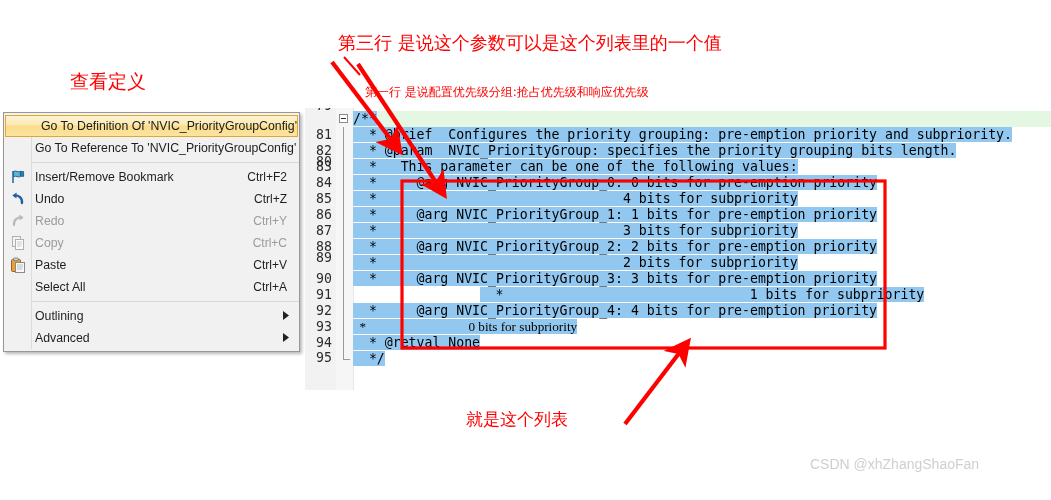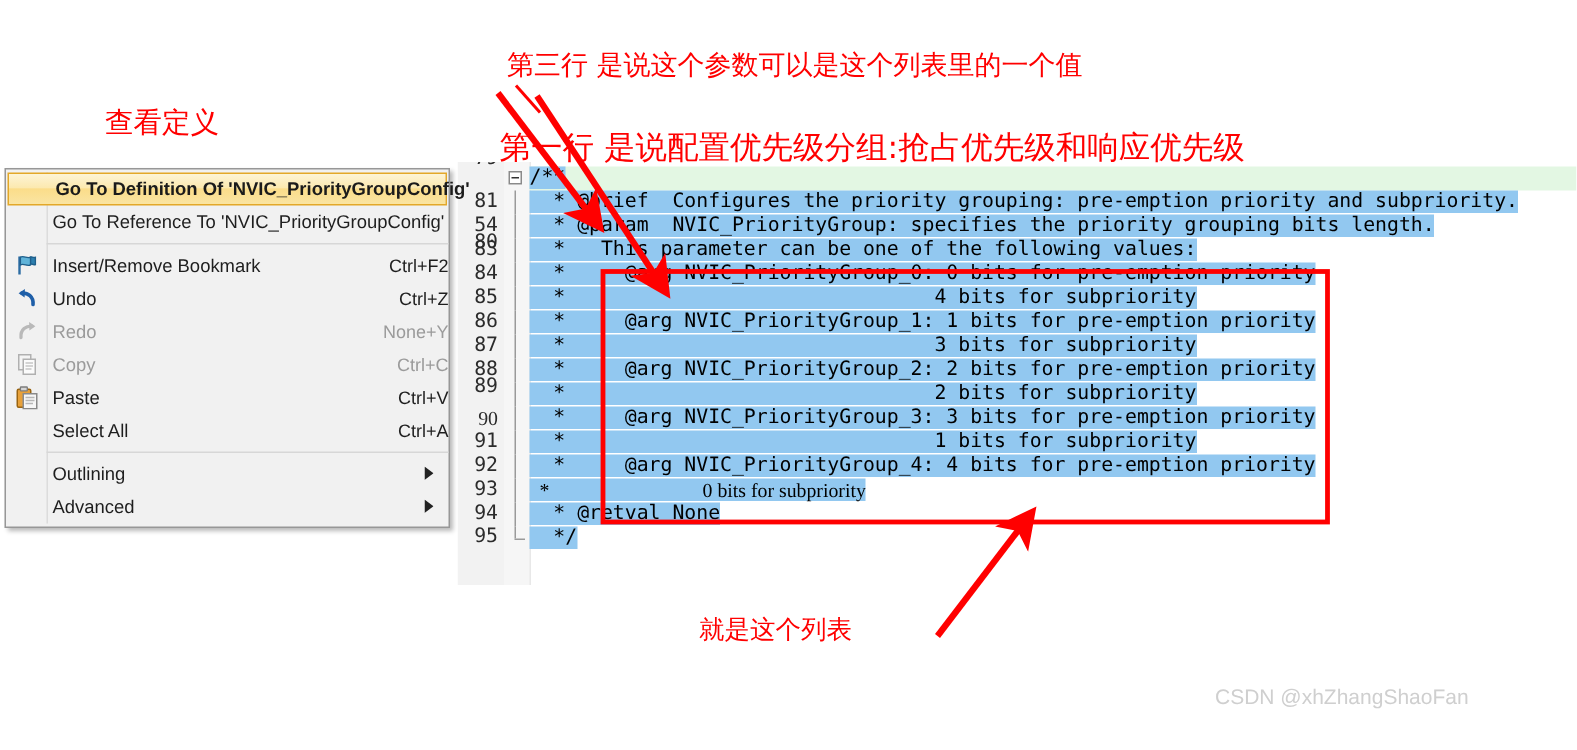--- a/index.html
+++ b/index.html
@@ -15,21 +15,21 @@
   
   .anno{
     position:absolute;
     color:#ff0000;
     font-family:"DejaVu Sans","Liberation Sans",sans-serif;
     white-space:nowrap;
     font-weight:400;
   }
   #anno-view-def{left:24px;top:69px;font-size:19px;margin-left:46px;}
   #anno-line3{left:338px;top:31px;font-size:18px;}
-  #anno-line1{left:333px;top:84px;font-size:21px;}
+  #anno-line1{left:365px;top:84px;font-size:12px;}
   #anno-list{left:466px;top:408px;font-size:17px;}
 
   
   #overlay{position:absolute;left:0;top:0;width:1051px;height:500px;pointer-events:none;}
 
   
   #ctx-menu{
     position:absolute;left:3px;top:112px;width:295px;
     background:#f1f1f1;
     border:1px solid #979797;
@@ -44,30 +44,30 @@
     display:flex;
     align-items:center;
     padding-left:0px;
     box-sizing:border-box;
   }
   .mi .gut{
     width:27px;min-width:27px;height:100%;
     display:flex;align-items:center;justify-content:center;
   }
   .mi .lbl{flex:1;padding-left:4px;white-space:nowrap;}
-  .mi .acc{white-space:nowrap;font-size:12px;}
+  .mi .acc{padding-right:12px;white-space:nowrap;font-size:12px;}
   .mi.disabled .lbl,.mi.disabled .acc{color:#9b9b9b;}
   .mi .sub{padding-right:10px;font-size:9px;color:#222;}
   .mi.hl{
     background:linear-gradient(to bottom,#fdf4d6 0%,#fce9b0 45%,#fbdd8a 50%,#fae4a2 100%);
     border:1px solid #e3a829;
     margin:0 1px;
     height:22px;
   }
-  .mi.hl .lbl{font-weight:700;color:#1b1b1b;}
+  .mi.hl .lbl{font-weight:400;color:#1b1b1b;text-align:right;}
   #ctx-menu .body{position:relative;}
   .sep{height:1px;background:#d7d7d7;margin:3px 0 3px 27px;}
   .menu-left-col{
     position:absolute;left:0;top:2px;width:27px;bottom:2px;
     background:#f1f1f1;border-right:1px solid #dcdcdc;
   }
   .ico{width:16px;height:16px;display:block;}
 
   
   #editor{
@@ -120,29 +120,29 @@
 </head>
 <body>
 
 <div id="stage">
 
   <div id="editor">
     <div id="gutter">
         <div class="gl" style="top: -10px;">79</div>
         <div class="gl" style="top: 3px; margin-top: 43px;">80</div>
         <div class="gl" style="top: 19px;">81</div>
-        <div class="gl" style="top: 35px;">54</div>
+        <div class="gl" style="top: 35px;">82</div>
         <div class="gl" style="top: 51px;">83</div>
         <div class="gl" style="top: 67px;">84</div>
         <div class="gl" style="top: 83px;">85</div>
         <div class="gl" style="top: 99px;">86</div>
         <div class="gl" style="top: 115px;">87</div>
         <div class="gl" style="top: 131px;">88</div>
         <div class="gl" style="top: 142px; margin-left: 20px;">89</div>
-        <div class="gl" style="top: 163px; font-family: Liberation Serif, serif;">90</div>
+        <div class="gl" style="top: 163px;">90</div>
         <div class="gl" style="top: 179px;">91</div>
         <div class="gl" style="top: 195px;">92</div>
         <div class="gl" style="top: 211px;">93</div>
         <div class="gl" style="top: 227px;">94</div>
         <div class="gl" style="top: 242px;">95</div>
       </div>
     <div id="foldcol">
         <div class="fold-box" style="top: 6px;"></div>
         <div class="fold-line" style="top: 19px; height: 16px;"></div>
         <div class="fold-line" style="top: 35px; height: 16px;"></div>
@@ -166,21 +166,21 @@
         <div class="ln codetxt" style="top: 19px;"><span class="sel">  * @brief  Configures the priority grouping: pre-emption priority and subpriority.</span></div>
         <div class="ln codetxt" style="top: 35px;"><span class="sel">  * @param  NVIC_PriorityGroup: specifies the priority grouping bits length.</span></div>
         <div class="ln codetxt" style="top: 51px;"><span class="sel">  *   This parameter can be one of the following values:</span></div>
         <div class="ln codetxt" style="top: 67px;"><span class="sel">  *     @arg NVIC_PriorityGroup_0: 0 bits for pre-emption priority</span></div>
         <div class="ln codetxt" style="top: 83px;"><span class="sel">  *                               4 bits for subpriority</span></div>
         <div class="ln codetxt" style="top: 99px;"><span class="sel">  *     @arg NVIC_PriorityGroup_1: 1 bits for pre-emption priority</span></div>
         <div class="ln codetxt" style="top: 115px;"><span class="sel">  *                               3 bits for subpriority</span></div>
         <div class="ln codetxt" style="top: 131px;"><span class="sel">  *     @arg NVIC_PriorityGroup_2: 2 bits for pre-emption priority</span></div>
         <div class="ln codetxt" style="top: 147px;"><span class="sel">  *                               2 bits for subpriority</span></div>
         <div class="ln codetxt" style="top: 163px;"><span class="sel">  *     @arg NVIC_PriorityGroup_3: 3 bits for pre-emption priority</span></div>
-        <div class="ln codetxt" style="top: 179px;"><span class="sel">  *                               1 bits for subpriority</span></div>
+        <div class="ln codetxt" style="top: 179px; text-align: center;"><span class="sel">  *                               1 bits for subpriority</span></div>
         <div class="ln codetxt" style="top: 195px;"><span class="sel">  *     @arg NVIC_PriorityGroup_4: 4 bits for pre-emption priority</span></div>
         <div class="ln codetxt" style="top: 211px; font-family: Liberation Serif, serif;"><span class="sel">  *                               0 bits for subpriority</span></div>
         <div class="ln codetxt" style="top: 227px;"><span class="sel">  * @retval None</span></div>
         <div class="ln codetxt" style="top: 243px;"><span class="sel">  */</span></div>
       </div>
   </div>
 
   <div id="ctx-menu">
     <div class="menu-left-col"></div>
     <div class="body" id="menu-body">
@@ -215,21 +215,21 @@
           <div class="acc">Ctrl+Z</div>
         </div>
         <div class="mi disabled">
           <div class="gut">
             <svg class="ico" viewBox="0 0 16 16">
               <path d="M4 12 C3.5 6.5 7.5 4.2 11.4 4.4" stroke="#b9b9b9" stroke-width="2.2" fill="none" stroke-linecap="round"></path>
               <path d="M9.4 1.6 L13.6 4.5 L9.6 7.4 Z" fill="#b9b9b9"></path>
             </svg>
           </div>
           <div class="lbl">Redo</div>
-          <div class="acc">None+Y</div>
+          <div class="acc">Ctrl+Y</div>
         </div>
         <div class="mi disabled">
           <div class="gut">
             <svg class="ico" viewBox="0 0 16 16">
               <rect x="2.5" y="1.5" width="8" height="10" fill="#f4f4f4" stroke="#b0b0b0" stroke-width="1"></rect>
               <rect x="5.5" y="4.5" width="8" height="10" fill="#fbfbfb" stroke="#b0b0b0" stroke-width="1"></rect>
               <path d="M7 7 H12 M7 9 H12 M7 11 H11" stroke="#c6c6c6" stroke-width=".9"></path>
             </svg>
           </div>
           <div class="lbl">Copy</div>

